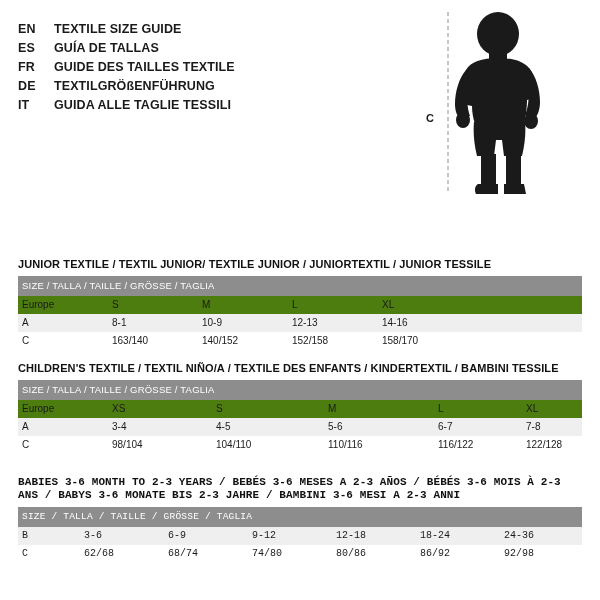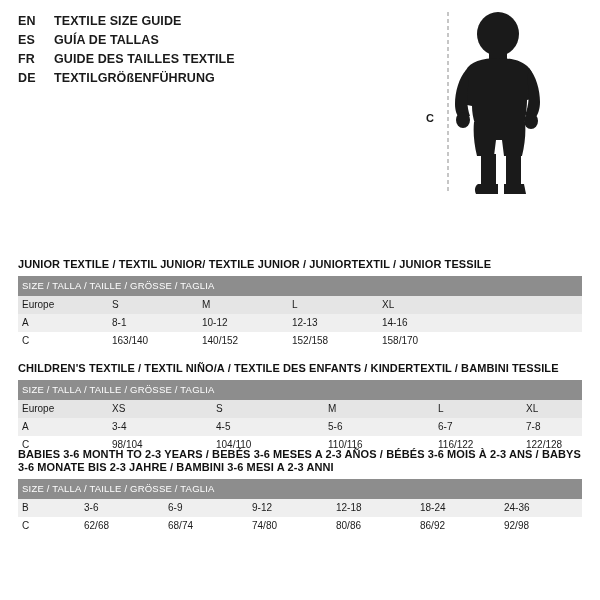--- a/index.html
+++ b/index.html
@@ -18,21 +18,21 @@
     position: relative;
     width: 600px;
     height: 600px;
     box-sizing: border-box;
   }
 
   
   .header {
     position: absolute;
     left: 18px;
-    top: 12px;
+    top: 20px;
     width: 300px;
   }
   .title-row {
     display: flex;
     align-items: flex-start;
     line-height: 19px;
     font-size: 12.5px;
     font-weight: bold;
     letter-spacing: 0.1px;
   }
@@ -96,21 +96,21 @@
   }
   tr.head td {
     background: #8d8d8d;
     color: #ffffff;
     font-weight: normal;
     font-size: 9.5px;
     letter-spacing: 0.2px;
     height: 14px;
   }
   tr.sub td {
-    background: #e5e5e5;
+    background: #4d7c0f;
     color: #1a1a1a;
   }
   tr.row-a td {
     background: #efefef;
   }
   tr.row-b td {
     background: #ffffff;
   }
 
   
@@ -142,20 +142,24 @@
       <span class="lang-code">ES</span>
       <span class="lang-text">GUÍA DE TALLAS</span>
     </div>
     <div class="title-row">
       <span class="lang-code">FR</span>
       <span class="lang-text">GUIDE DES TAILLES TEXTILE</span>
     </div>
     <div class="title-row">
       <span class="lang-code">DE</span>
       <span class="lang-text">TEXTILGRÖßENFÜHRUNG</span>
+    </div>
+    <div class="title-row">
+      <span class="lang-code">IT</span>
+      <span class="lang-text">GUIDA ALLE TAGLIE TESSILI</span>
     </div>
   </div>
 
   <div class="figure">
     <div class="c-label">C</div>
     <svg width="160" height="190" viewBox="0 0 160 190">
 
       <line x1="22" y1="4" x2="22" y2="186" stroke="#8d8d8d" stroke-width="1" stroke-dasharray="4,3"></line>
 
       <g fill="#1a1a1a">
@@ -217,21 +221,21 @@
         <tr class="sub">
           <td>Europe</td>
           <td>S</td>
           <td>M</td>
           <td>L</td>
           <td>XL</td>
         </tr>
         <tr class="row-a">
           <td>A</td>
           <td>8-1</td>
-          <td>10-12</td>
+          <td>10-9</td>
           <td>12-13</td>
           <td>14-16</td>
         </tr>
         <tr class="row-b">
           <td>C</td>
           <td>163/140</td>
           <td>140/152</td>
           <td>152/158</td>
           <td>158/170</td>
         </tr>
@@ -275,21 +279,21 @@
           <td>98/104</td>
           <td>104/110</td>
           <td>110/116</td>
           <td>116/122</td>
           <td>122/128</td>
         </tr>
       </tbody>
     </table>
   </div>
 
-  <div class="section" style="top: 404px;">
+  <div class="section" style="top: 432px; font-family: Liberation Mono, monospace;">
     <div class="section-title" style="white-space: normal;">BABIES 3-6 MONTH TO 2-3 YEARS / BEBÉS 3-6 MESES A 2-3 AÑOS / BÉBÉS 3-6 MOIS À 2-3 ANS / BABYS 3-6 MONATE BIS 2-3 JAHRE / BAMBINI 3-6 MESI A 2-3 ANNI</div>
     <table class="size">
       <colgroup>
         <col style="width:62px">
           <col style="width:84px">
           <col style="width:84px">
           <col style="width:84px">
           <col style="width:84px">
           <col style="width:84px">
           <col style="width:82px">

